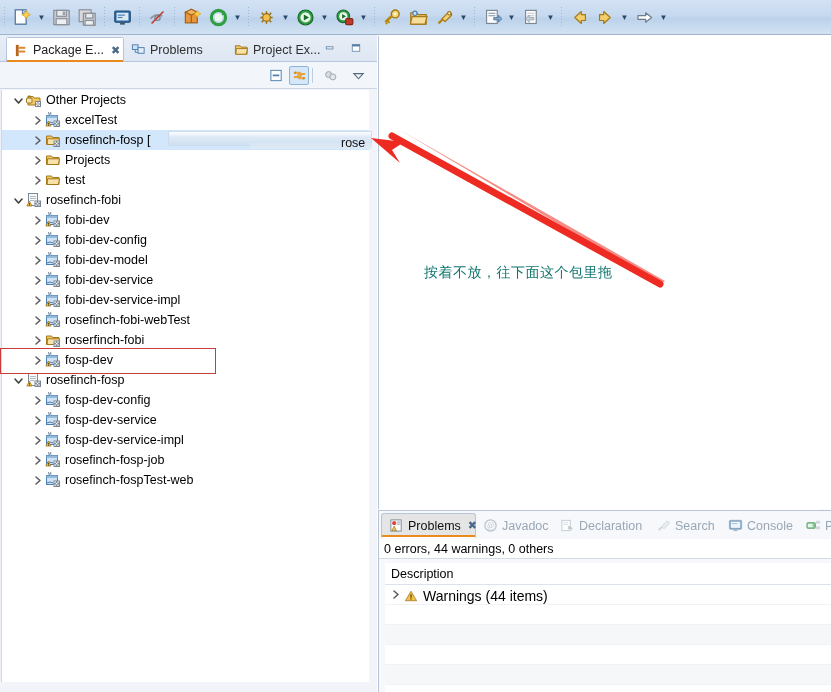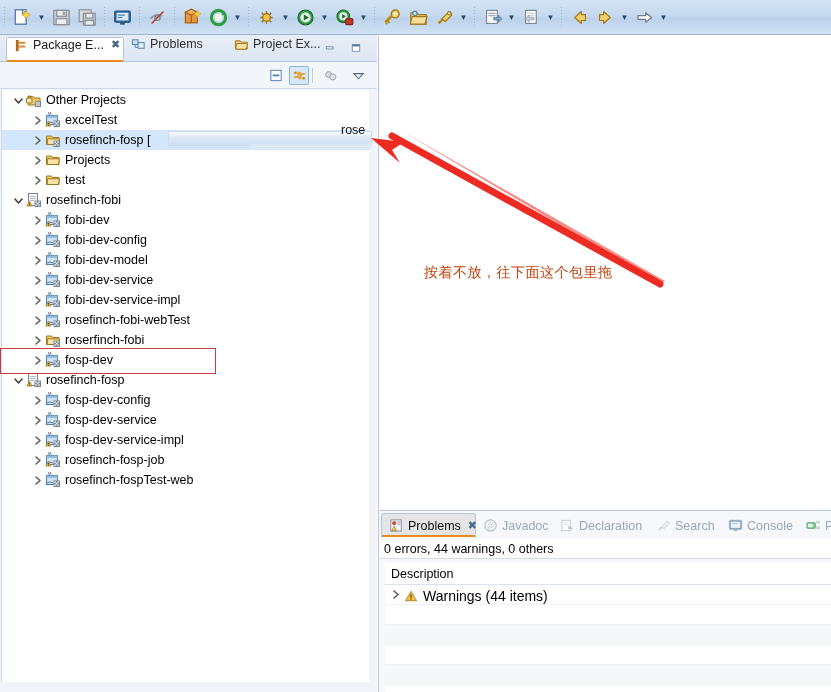--- a/index.html
+++ b/index.html
@@ -41,21 +41,21 @@
     position: absolute; left: 0; top: 35px; width: 377px; height: 657px;
     background: #f2f4f9;
   }
   #tabrow {
     position: relative; height: 27px; width: 377px;
     background: linear-gradient(to bottom, #e8eef7, #dde6f2);
     border-bottom: 1px solid #b6c6da;
   }
   .vtab {
     position: absolute; top: 2px; height: 25px;
-    display: flex; align-items: flex-start; gap: 4px;
+    display: flex; align-items: center; gap: 4px;
     padding: 0 8px 0 7px;
     font-size: 12.5px; color: #202020; white-space: nowrap;
   }
   .vtab.active {
     background: #ffffff;
     border: 1px solid #b6c6da; border-bottom: 1px solid #ffffff;
     border-radius: 3px 3px 0 0; top: 2px; height: 26px;
     box-shadow: 0 -2px 0 #e98a1f inset;
   }
   .vtab.active::before {
@@ -105,21 +105,21 @@
     background: #eef1f7;
   }
 
   
   #editorarea {
     position: absolute; left: 378px; top: 36px; width: 453px; height: 473px;
     background: #ffffff; border-left: 1px solid #b7c5d6;
   }
   #annotation {
     position: absolute; left: 424px; top: 264px;
-    color: #c2410c; font-size: 14px; letter-spacing: 0.5px;
+    color: #0f766e; font-size: 14px; letter-spacing: 0.5px;
     font-family: "DejaVu Sans", sans-serif;
   }
 
   
   #bottom {
     position: absolute; left: 378px; top: 510px; width: 453px; height: 182px;
     background: #f6f8fb; border-left: 1px solid #b7c5d6; border-top: 1px solid #b7c5d6;
   }
   #btabrow { position: relative; height: 27px; width: 453px; }
   .btab {
@@ -158,21 +158,21 @@
   #dragghost {
     position: absolute; left: 168px; top: 131px; width: 204px; height: 15px;
     background: linear-gradient(to bottom, #ffffff 0%, #dfeaf6 40%, #cfe0f2 100%);
     border: 1px solid #cddcec; opacity: .95;
   }
   #dragghost2 {
     position: absolute; left: 250px; top: 143px; width: 122px; height: 6px;
     background: #dde8f4; opacity: .8;
   }
   #ghosttext {
-    position: absolute; left: 341px; top: 123px;
+    position: absolute; left: 341px; top: 136px;
     font-size: 12.5px; color: #111; background: transparent;
   }
   #redbox {
     position: absolute; left: 0px; top: 348px; width: 216px; height: 26px;
     border: 1.6px solid #c83c3c; background: transparent;
   }
 </style>
 </head>
 <body>
 

